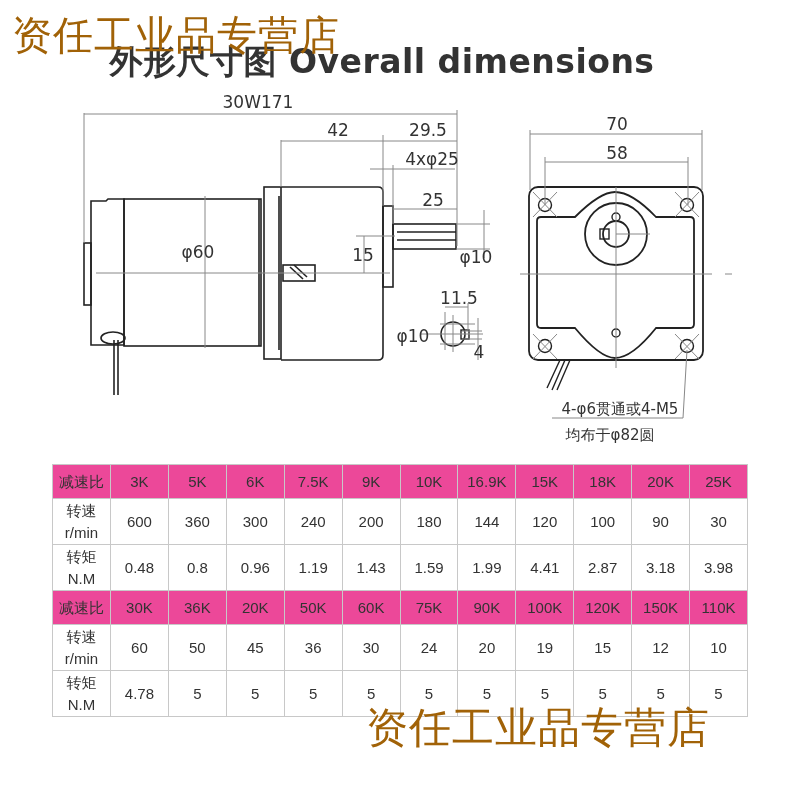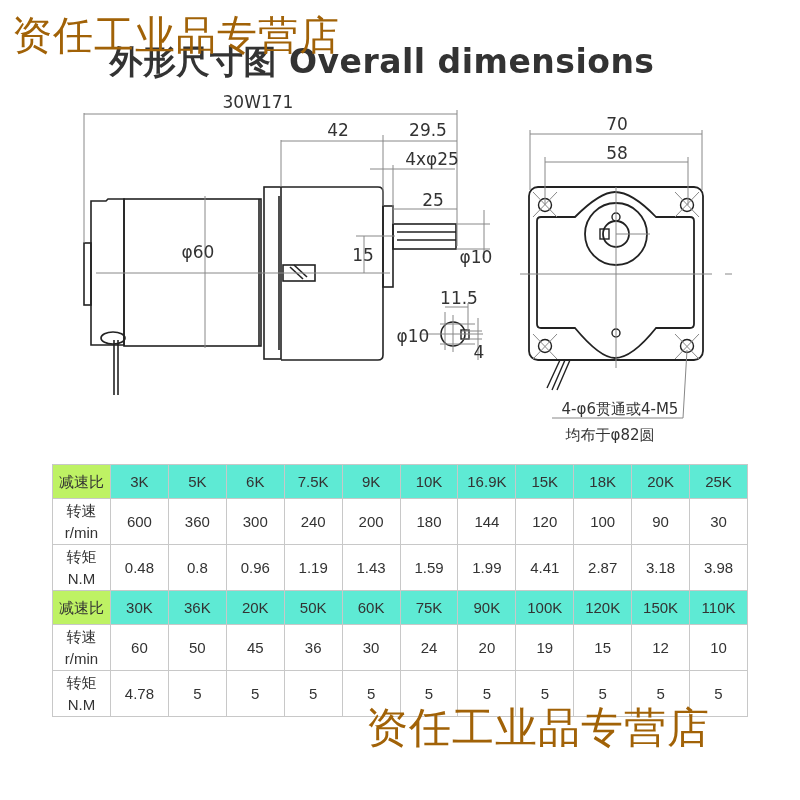--- a/index.html
+++ b/index.html
@@ -6,24 +6,24 @@
   body{width:800px;height:800px;position:relative;overflow:hidden;font-family:"DejaVu Sans","Liberation Sans",sans-serif;}
   .title{position:absolute;left:0;width:764px;top:40px;text-align:center;font-size:33px;font-weight:bold;color:#333333;letter-spacing:0.5px;}
   .watermark{position:absolute;color:#a16207;font-family:Liberation Sans, sans-serif;font-weight:normal;white-space:nowrap;}
   .wm-top{left:12px;top:8px;font-size:40px;letter-spacing:1px;}
   .wm-bottom{left:366px;top:700px;font-size:42px;letter-spacing:1px;}
   svg.drawing{position:absolute;left:0;top:0;}
   .dim{font-family:"DejaVu Sans","Liberation Sans",sans-serif;fill:#333333;}
   table.torque{position:absolute;left:52px;top:464px;width:696px;border-collapse:collapse;table-layout:fixed;font-family:"Liberation Sans","DejaVu Sans",sans-serif;color:#333;}
   table.torque td{border:1px solid #c8c8c8;text-align:center;font-size:14px;padding:0;}
   table.torque tr.head td{background:#c0c0c0;color:#ffffff;font-size:17px;height:31px;border-color:#c0c0c0;}
-  table.torque tr.ratio td{background:#5eead4;height:33px;font-size:15px;}
+  table.torque tr.ratio td{background:#ec4899;height:33px;font-size:15px;}
   table.torque tr.tall td{height:45px;background:#ffffff;font-size:15px;}
   table.torque td.label{background:#f0f0f0;font-size:14px;line-height:22px;}
-  table.torque tr.ratio td.label{background:#bef264;}
+  table.torque tr.ratio td.label{background:#ec4899;}
 </style>
 </head>
 <body>
 
 <div class="title">外形尺寸图 Overall dimensions</div>
 
 <svg class="drawing" width="800" height="460" viewBox="0 0 800 460">
 
   <g stroke="#222" stroke-width="1.6" fill="none">
 

